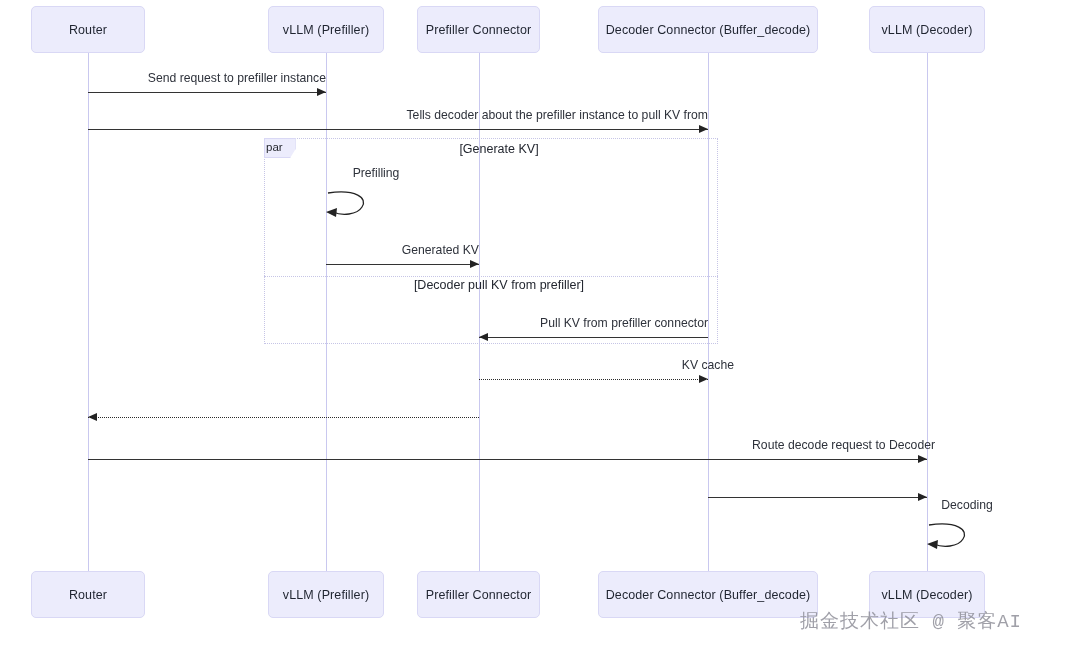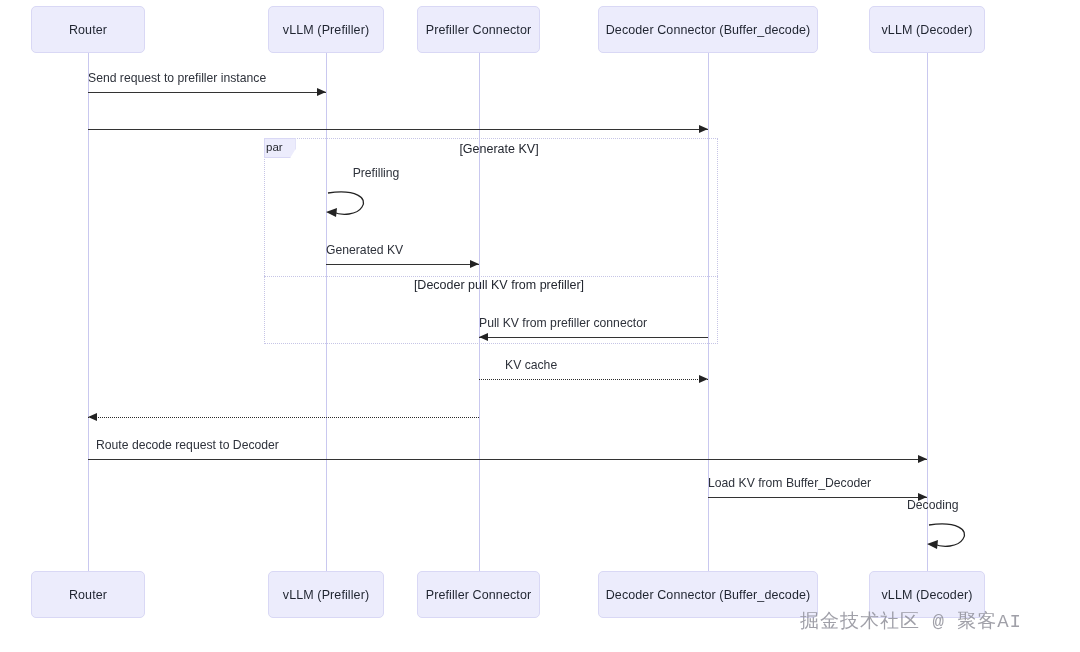--- a/index.html
+++ b/index.html
@@ -86,21 +86,21 @@
     border-top: 1.2px solid #333333;
   }
   .msg-line.dashed {
     border-top: 1.5px dotted #2b2b2b;
   }
   .msg-label {
     position: absolute;
     font-size: 12.2px;
     color: #2e323b;
     white-space: nowrap;
-    text-align: left;
+    text-align: right;
   }
   .arrow-head {
     position: absolute;
     width: 0;
     height: 0;
   }
   .arrow-head.right {
     border-top: 4.5px solid transparent;
     border-bottom: 4.5px solid transparent;
     border-left: 9px solid #232323;
@@ -169,20 +169,21 @@
       <span>Decoder Connector (Buffer_decode)</span>
     </div>
     <div class="actor-box" style="left: 869px; top: 571px; width: 116px; height: 47px;">
       <span>vLLM (Decoder)</span>
     </div>
     <div class="msg-line" style="left: 88px; top: 92px; width: 238px;"></div>
     <div class="arrow-head right" style="top: 88px; left: 317px;"></div>
     <div class="msg-label" style="left: 88px; width: 238px; top: 71px;">Send request to prefiller instance</div>
     <div class="msg-line" style="left: 88px; top: 129px; width: 620px;"></div>
     <div class="arrow-head right" style="top: 125px; left: 699px;"></div>
+    <div class="msg-label" style="left: 88px; width: 620px; top: 108px;">Tells decoder about the prefiller instance to pull KV from</div>
     <svg class="self-loop" width="46" height="30" style="left: 326px; top: 188px;">
       <path d="M 2 5 C 30 1, 42 10, 36 19 C 31 27, 16 28, 7 24" fill="none" stroke="#232323" stroke-width="1.3"></path>
       <polygon points="0,24 11,20 10,29" fill="#232323"></polygon>
     </svg>
     <div class="msg-label" style="left: 316px; top: 166px; width: 120px; text-align: center;">Prefilling</div>
     <div class="msg-line" style="left: 326px; top: 264px; width: 153px;"></div>
     <div class="arrow-head right" style="top: 260px; left: 470px;"></div>
     <div class="msg-label" style="left: 326px; width: 153px; top: 243px;">Generated KV</div>
     <div class="msg-line" style="left: 479px; top: 337px; width: 229px;"></div>
     <div class="arrow-head left" style="top: 333px; left: 479px;"></div>
@@ -190,20 +191,19 @@
     <div class="msg-line dashed" style="left: 479px; top: 379px; width: 229px;"></div>
     <div class="arrow-head right" style="top: 375px; left: 699px;"></div>
     <div class="msg-label" style="left: 479px; width: 229px; top: 358px; padding-left: 26px;">KV cache</div>
     <div class="msg-line dashed" style="left: 88px; top: 417px; width: 391px;"></div>
     <div class="arrow-head left" style="top: 413px; left: 88px;"></div>
     <div class="msg-line" style="left: 88px; top: 459px; width: 839px;"></div>
     <div class="arrow-head right" style="top: 455px; left: 918px;"></div>
     <div class="msg-label" style="left: 96px; width: 839px; top: 438px;">Route decode request to Decoder</div>
     <div class="msg-line" style="left: 708px; top: 497px; width: 219px;"></div>
     <div class="arrow-head right" style="top: 493px; left: 918px;"></div>
-    <div class="msg-label" style="left: 708px; width: 219px; top: 476px;">Load KV from Buffer_Decoder</div>
     <svg class="self-loop" width="46" height="30" style="left: 927px; top: 520px;">
       <path d="M 2 5 C 30 1, 42 10, 36 19 C 31 27, 16 28, 7 24" fill="none" stroke="#232323" stroke-width="1.3"></path>
       <polygon points="0,24 11,20 10,29" fill="#232323"></polygon>
     </svg>
-    <div class="msg-label" style="left: 907px; top: 498px; width: 120px; text-align: left;">Decoding</div>
+    <div class="msg-label" style="left: 907px; top: 498px; width: 120px; text-align: center;">Decoding</div>
     <div class="watermark" style="left: 800px; top: 608px;">掘金技术社区 @ 聚客AI</div>
   </div>
 
 </body></html>

